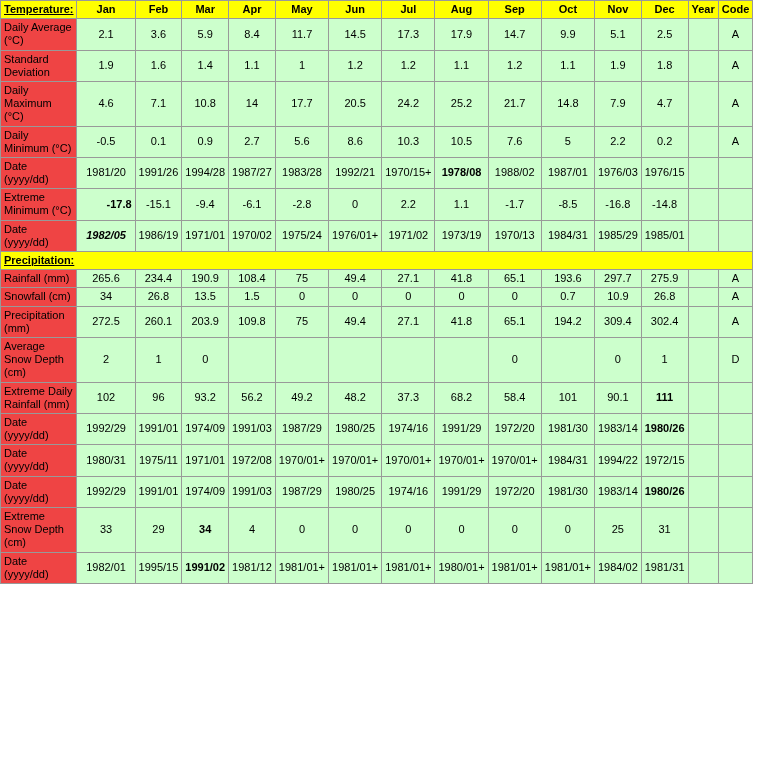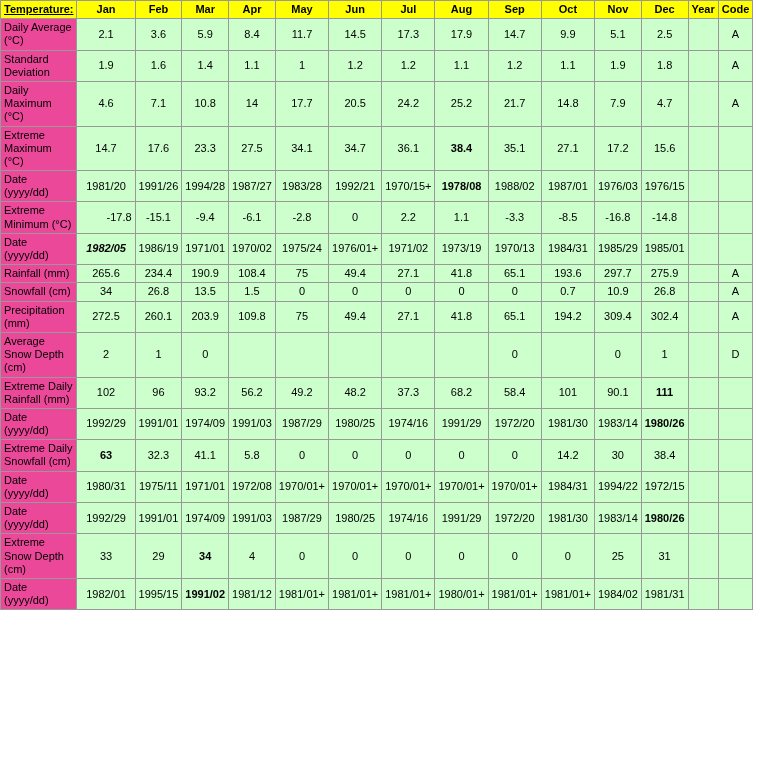--- a/index.html
+++ b/index.html
@@ -6,21 +6,21 @@
     body { font-family: Arial, sans-serif; font-size: 11px; background: #fff; }
     table { border-collapse: collapse; width: 624px; }
     th, td {
       border: 1px solid #999;
       padding: 2px 3px;
       text-align: center;
       vertical-align: middle;
       line-height: 1.2;
     }
     th { background: #ffff00; font-weight: bold; }
-    td.row-label { text-align: left; font-weight: normal; background: #ec4899; min-width: 72px; }
+    td.row-label { text-align: left; font-weight: normal; background: #ef4444; min-width: 72px; }
     td.data-cell { background: #ccffcc; }
     .underline { text-decoration: underline; }
   </style>
 </head>
 <body>
 
 <table id="main-table">
   <thead>
     <tr>
       <th style="text-align:left;"><span class="underline">Temperature:</span></th>
@@ -86,64 +86,64 @@
         <td class="data-cell">24.2</td>
         <td class="data-cell">25.2</td>
         <td class="data-cell">21.7</td>
         <td class="data-cell">14.8</td>
         <td class="data-cell">7.9</td>
         <td class="data-cell">4.7</td>
         <td class="data-cell"></td>
         <td class="data-cell">A</td>
       </tr>
       <tr>
-        <td class="row-label">Extreme Maximum (°C)</td>
-        <td class="data-cell">14.7</td>
-        <td class="data-cell">17.6</td>
-        <td class="data-cell">23.3</td>
-        <td class="data-cell">27.5</td>
-        <td class="data-cell">34.1</td>
-        <td class="data-cell">34.7</td>
-        <td class="data-cell">36.1</td>
-        <td class="data-cell" style="font-weight: bold;">38.4</td>
-        <td class="data-cell">35.1</td>
-        <td class="data-cell">27.1</td>
-        <td class="data-cell">17.2</td>
-        <td class="data-cell">15.6</td>
-        <td class="data-cell"></td>
-        <td class="data-cell"></td>
+        <td class="row-label">Daily Minimum (°C)</td>
+        <td class="data-cell">-0.5</td>
+        <td class="data-cell">0.1</td>
+        <td class="data-cell">0.9</td>
+        <td class="data-cell">2.7</td>
+        <td class="data-cell">5.6</td>
+        <td class="data-cell">8.6</td>
+        <td class="data-cell">10.3</td>
+        <td class="data-cell">10.5</td>
+        <td class="data-cell">7.6</td>
+        <td class="data-cell">5</td>
+        <td class="data-cell">2.2</td>
+        <td class="data-cell">0.2</td>
+        <td class="data-cell"></td>
+        <td class="data-cell">A</td>
       </tr>
       <tr>
         <td class="row-label">Date (yyyy/dd)</td>
         <td class="data-cell">1981/20</td>
         <td class="data-cell">1991/26</td>
         <td class="data-cell">1994/28</td>
         <td class="data-cell">1987/27</td>
         <td class="data-cell">1983/28</td>
         <td class="data-cell">1992/21</td>
         <td class="data-cell">1970/15+</td>
         <td class="data-cell" style="font-weight: bold;">1978/08</td>
         <td class="data-cell">1988/02</td>
         <td class="data-cell">1987/01</td>
         <td class="data-cell">1976/03</td>
         <td class="data-cell">1976/15</td>
         <td class="data-cell"></td>
         <td class="data-cell"></td>
       </tr>
       <tr>
         <td class="row-label">Extreme Minimum (°C)</td>
-        <td class="data-cell" style="font-weight: normal; padding-left: 29px;">-17.8</td>
+        <td class="data-cell" style="font-weight: bold; padding-left: 29px;">-17.8</td>
         <td class="data-cell">-15.1</td>
         <td class="data-cell">-9.4</td>
         <td class="data-cell">-6.1</td>
         <td class="data-cell">-2.8</td>
         <td class="data-cell">0</td>
         <td class="data-cell">2.2</td>
         <td class="data-cell">1.1</td>
-        <td class="data-cell">-3.3</td>
+        <td class="data-cell">-1.7</td>
         <td class="data-cell">-8.5</td>
         <td class="data-cell">-16.8</td>
         <td class="data-cell">-14.8</td>
         <td class="data-cell"></td>
         <td class="data-cell"></td>
       </tr>
       <tr>
         <td class="row-label">Date (yyyy/dd)</td>
         <td class="data-cell" style="font-weight: bold; font-style: italic;">1982/05</td>
         <td class="data-cell">1986/19</td>
@@ -152,20 +152,23 @@
         <td class="data-cell">1975/24</td>
         <td class="data-cell">1976/01+</td>
         <td class="data-cell">1971/02</td>
         <td class="data-cell">1973/19</td>
         <td class="data-cell">1970/13</td>
         <td class="data-cell">1984/31</td>
         <td class="data-cell">1985/29</td>
         <td class="data-cell">1985/01</td>
         <td class="data-cell"></td>
         <td class="data-cell"></td>
+      </tr>
+      <tr>
+        <td colspan="15" style="background-color: rgb(255, 255, 0); font-weight: bold; text-align: left;"><span class="underline">Precipitation:</span></td>
       </tr>
       <tr>
         <td class="row-label">Rainfall (mm)</td>
         <td class="data-cell">265.6</td>
         <td class="data-cell">234.4</td>
         <td class="data-cell">190.9</td>
         <td class="data-cell">108.4</td>
         <td class="data-cell">75</td>
         <td class="data-cell">49.4</td>
         <td class="data-cell">27.1</td>
@@ -256,37 +259,20 @@
         <td class="data-cell">1974/16</td>
         <td class="data-cell">1991/29</td>
         <td class="data-cell">1972/20</td>
         <td class="data-cell">1981/30</td>
         <td class="data-cell">1983/14</td>
         <td class="data-cell" style="font-weight: bold;">1980/26</td>
         <td class="data-cell"></td>
         <td class="data-cell"></td>
       </tr>
       <tr>
-        <td class="row-label">Extreme Daily Snowfall (cm)</td>
-        <td class="data-cell" style="font-weight: bold;">63</td>
-        <td class="data-cell">32.3</td>
-        <td class="data-cell">41.1</td>
-        <td class="data-cell">5.8</td>
-        <td class="data-cell">0</td>
-        <td class="data-cell">0</td>
-        <td class="data-cell">0</td>
-        <td class="data-cell">0</td>
-        <td class="data-cell">0</td>
-        <td class="data-cell">14.2</td>
-        <td class="data-cell">30</td>
-        <td class="data-cell">38.4</td>
-        <td class="data-cell"></td>
-        <td class="data-cell"></td>
-      </tr>
-      <tr>
         <td class="row-label">Date (yyyy/dd)</td>
         <td class="data-cell" style="font-weight: normal;">1980/31</td>
         <td class="data-cell">1975/11</td>
         <td class="data-cell">1971/01</td>
         <td class="data-cell">1972/08</td>
         <td class="data-cell">1970/01+</td>
         <td class="data-cell">1970/01+</td>
         <td class="data-cell">1970/01+</td>
         <td class="data-cell">1970/01+</td>
         <td class="data-cell">1970/01+</td>

